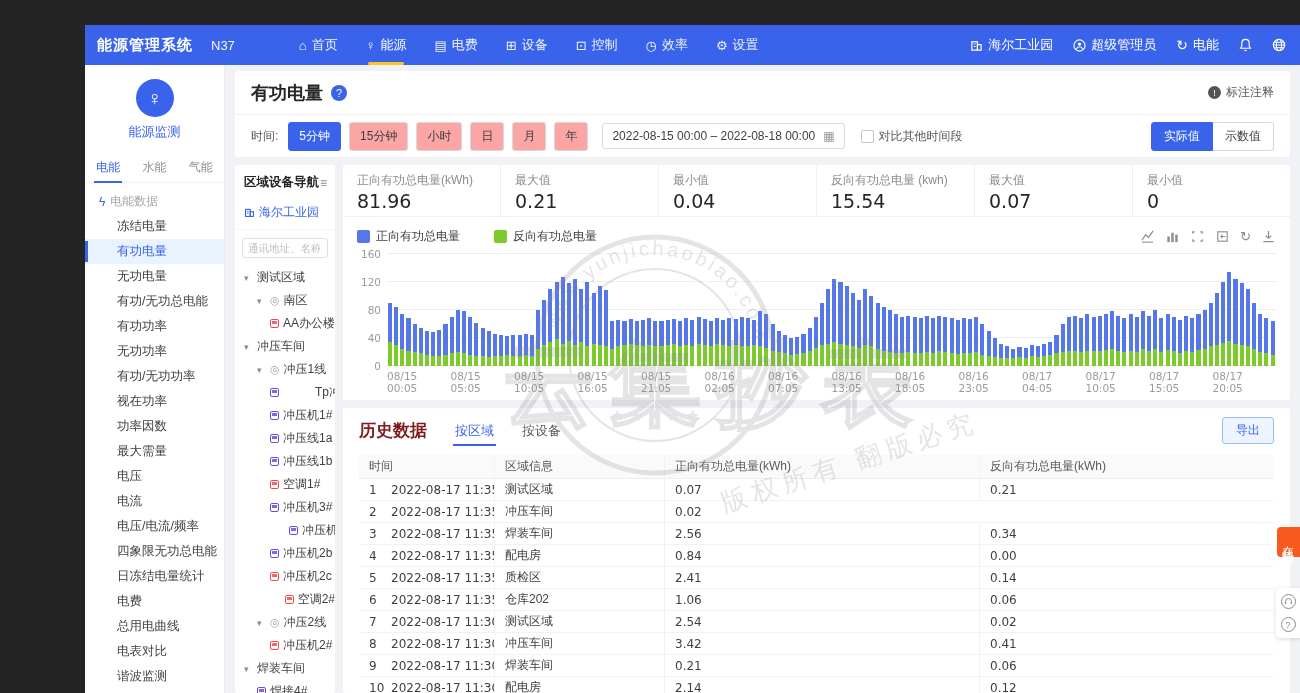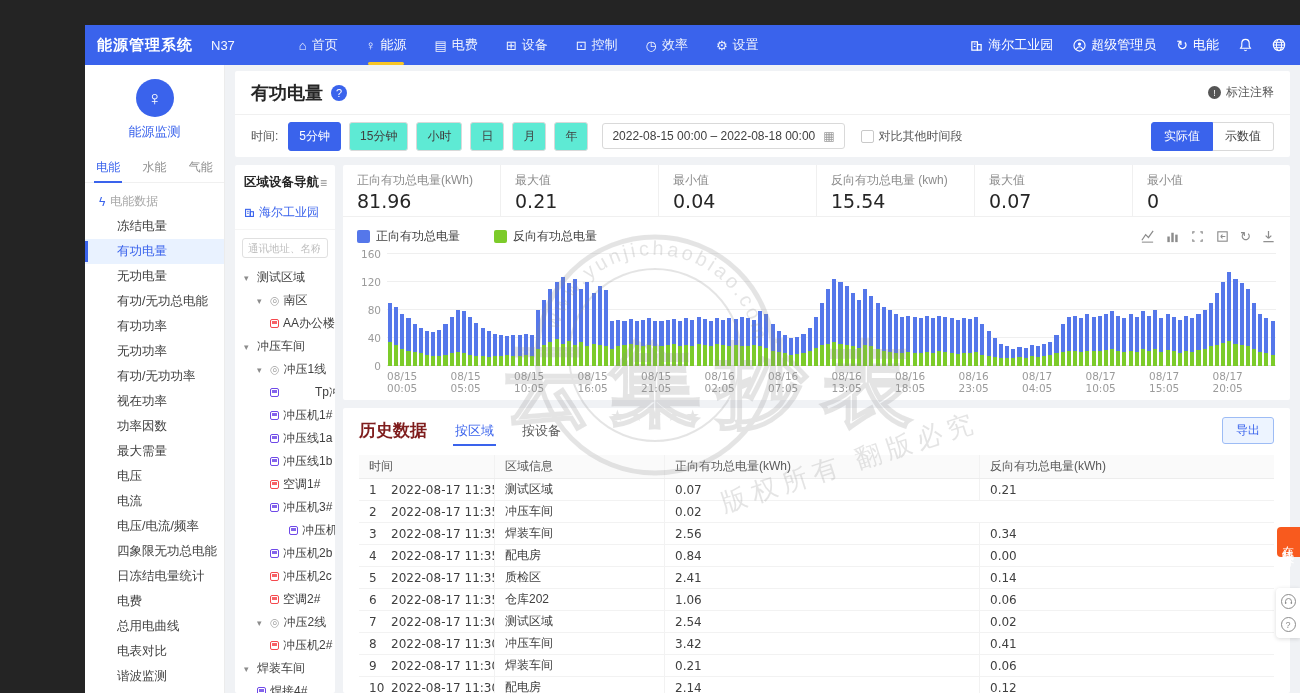--- a/index.html
+++ b/index.html
@@ -39,21 +39,21 @@
   
   .main { flex:1; padding:6px 10px 0 10px; display:flex; flex-direction:column; overflow:hidden; }
   .title-card { background:#fff; border-radius:2px; flex:none; }
   .title-row { display:flex; align-items:center; height:44px; padding:0 16px; border-bottom:1px solid #F0F0F0; }
   .page-title { font-size:18px; font-weight:bold; color:#262626; }
   .help-dot { width:16px; height:16px; border-radius:50%; background:#3A63EC; color:#fff; font-size:11px; display:inline-flex; align-items:center; justify-content:center; margin-left:8px; cursor:pointer; }
   .annotate { margin-left:auto; display:flex; align-items:center; gap:5px; font-size:12px; color:#595959; cursor:pointer; }
   .info-dot { width:13px; height:13px; border-radius:50%; background:#555; color:#fff; font-size:9px; display:inline-flex; align-items:center; justify-content:center; }
   .toolbar-row { display:flex; align-items:center; height:42px; padding:0 16px; gap:8px; }
   .time-label { font-size:12px; color:#595959; margin-right:2px; }
-  .gran-btn { font-size:12px; color:#404040; border:1px solid #D9D9D9; background:#5eead4; border-radius:3px; padding:5px 10px; cursor:pointer; }
+  .gran-btn { font-size:12px; color:#404040; border:1px solid #D9D9D9; background:#fca5a5; border-radius:3px; padding:5px 10px; cursor:pointer; }
   .gran-btn.active { background:#3A63EC; border-color:#3A63EC; color:#fff; }
   .date-range { display:flex; align-items:center; gap:8px; border:1px solid #D9D9D9; border-radius:3px; padding:5px 9px; font-size:12px; color:#404040; margin-left:6px; cursor:pointer; }
   .date-range .cal { color:#9A9A9A; font-size:12px; }
   .cmp { display:flex; align-items:center; gap:5px; font-size:12px; color:#595959; margin-left:8px; cursor:pointer; }
   .cmp .box { width:13px; height:13px; border:1px solid #C9C9C9; border-radius:2px; background:#fff; }
   .mode-group { margin-left:auto; display:flex; }
   .mode-btn { font-size:12px; padding:5px 12px; border:1px solid #D9D9D9; background:#fff; color:#404040; cursor:pointer; }
   .mode-btn:first-child { border-radius:3px 0 0 3px; }
   .mode-btn:last-child { border-radius:0 3px 3px 0; border-left:none; }
   .mode-btn.active { background:#3A63EC; border-color:#3A63EC; color:#fff; }
@@ -351,21 +351,21 @@
                 <span>冲压机2a</span>
               </div>
               <div class="tree-row" style="padding-left: 35px;">
                 <span class="meter" style="color: rgb(110, 73, 232);"></span>
                 <span>冲压机2b</span>
               </div>
               <div class="tree-row" style="padding-left: 35px;">
                 <span class="meter" style="color: rgb(245, 72, 77);"></span>
                 <span>冲压机2c</span>
               </div>
-              <div class="tree-row" style="padding-left: 35px;">
+              <div class="tree-row" style="padding-left: 35px; justify-content: flex-end;">
                 <span class="meter" style="color: rgb(245, 72, 77);"></span>
                 <span>空调2#</span>
               </div>
               <div class="tree-row" style="padding-left: 22px;">
                 <span class="caret">▾</span>
                 <span class="target">◎</span>
                 <span>冲压2线</span>
               </div>
               <div class="tree-row" style="padding-left: 35px;">
                 <span class="meter" style="color: rgb(245, 72, 77);"></span>

